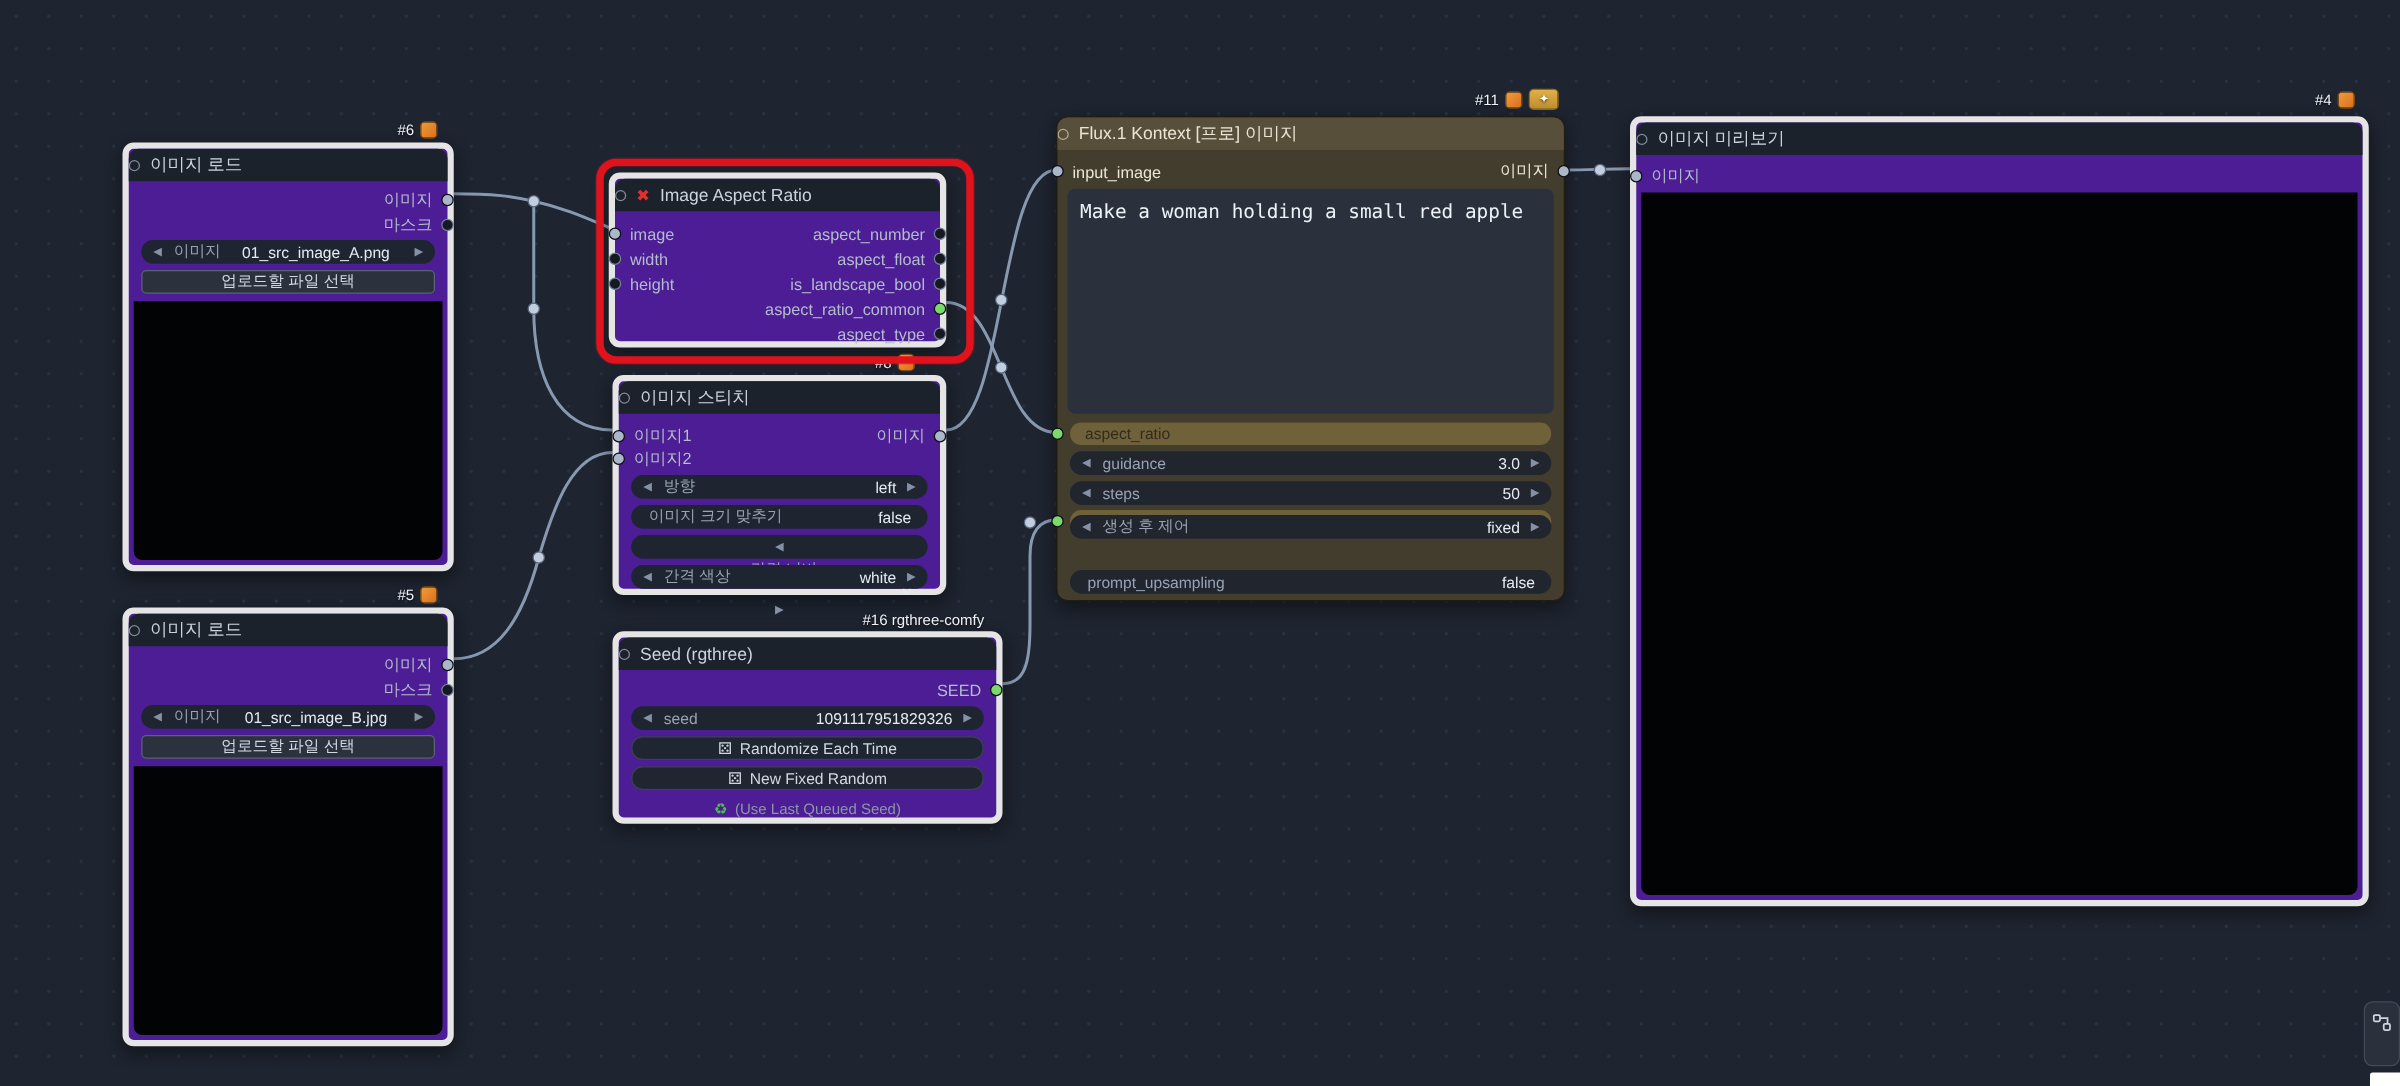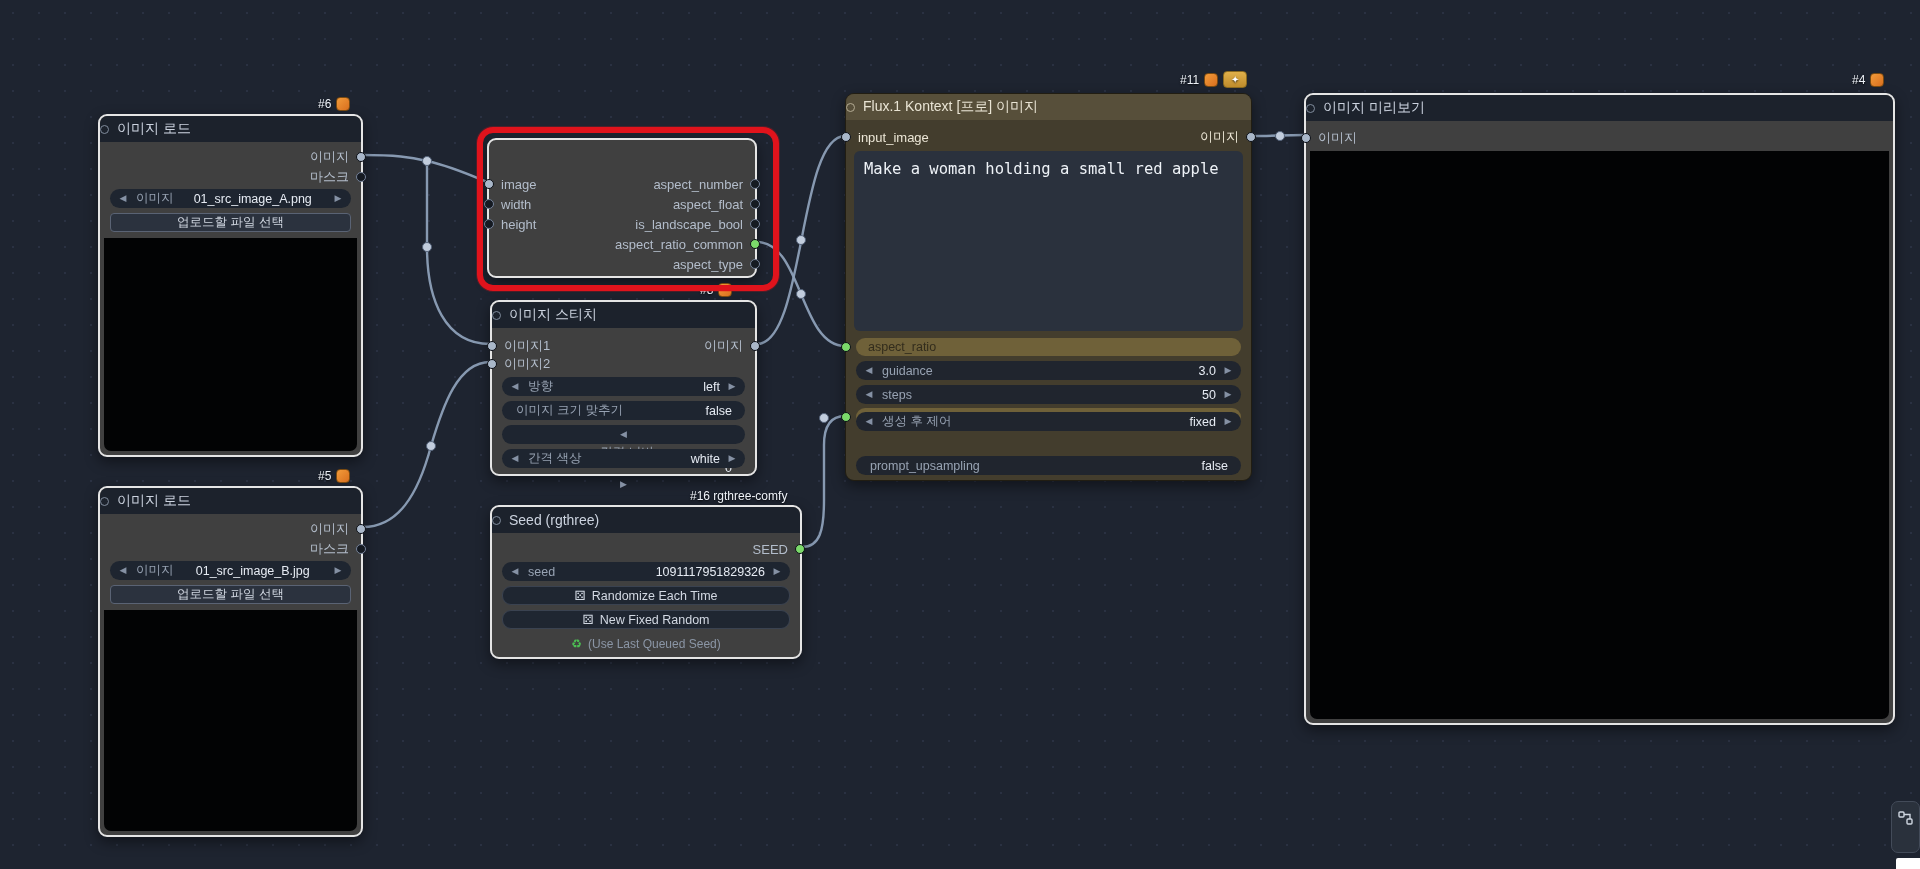--- a/index.html
+++ b/index.html
@@ -11,22 +11,22 @@
     background-size:26px 26px;
     position:relative;
   }
   #canvas { position:absolute; inset:0; }
   svg.wires { position:absolute; left:0; top:0; z-index:1; }
   .wire { fill:none; stroke:#8da0b8; stroke-width:2.4; opacity:.95; }
   .linkdot { fill:#c2cddd; stroke:#55637a; stroke-width:1; }
 
   .node {
     position:absolute; z-index:2;
-    background:#404040;
-    border:2px solid #e5e5e5;
+    background:#4c1d95;
+    border:5px solid #e5e5e5;
     border-radius:9px;
     box-shadow:0 5px 14px rgba(0,0,0,.45);
     color:#b9c2d0;
   }
   .nheader {
     height:26px; display:flex; align-items:center; gap:8px;
     padding:0 0; background:#1c222c; border-radius:8px 8px 0 0;
     color:#ccd3df; font-size:14px; white-space:nowrap; overflow:hidden;
   }
   .tdot { width:9px; height:9px; border-radius:50%; border:1.6px solid #808c9d; flex:none; }
@@ -182,20 +182,25 @@
       <span class="wv center">01_src_image_B.jpg</span>
       <span class="arr r"></span>
     </div>
     <div class="btnw" style="top:97px;">
       <span>업로드할 파일 선택</span>
     </div>
     <div class="blackarea" style="top:122px;"></div>
   </div>
 
   <div class="node" style="left:487px;top:138px;width:270px;height:140px;">
+    <div class="nheader">
+      <span class="tdot"></span>
+      <span class="xicon"></span>
+      <span>Image Aspect Ratio</span>
+    </div>
     <div class="row" style="top:35px;">
         <span>image</span>
       </div>
     <span class="dot in" style="top:39px;"></span>
     <div class="row" style="top:55px;">
         <span>width</span>
       </div>
     <span class="dot in hollow" style="top:59px;"></span>
     <div class="row" style="top:75px;">
         <span>height</span>

